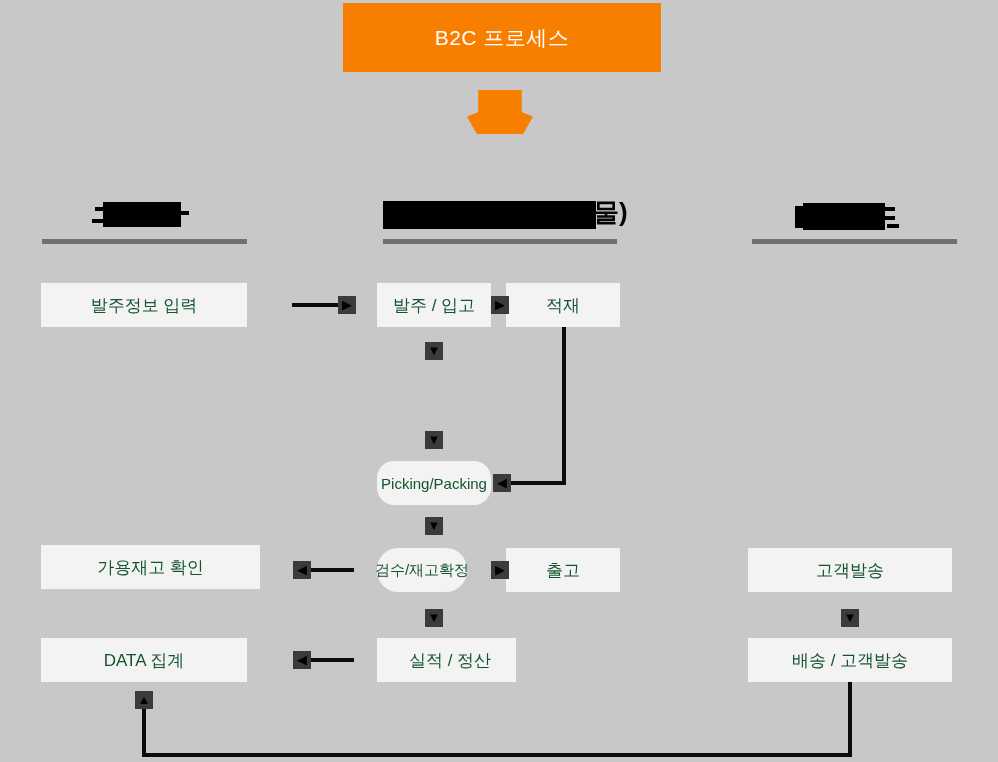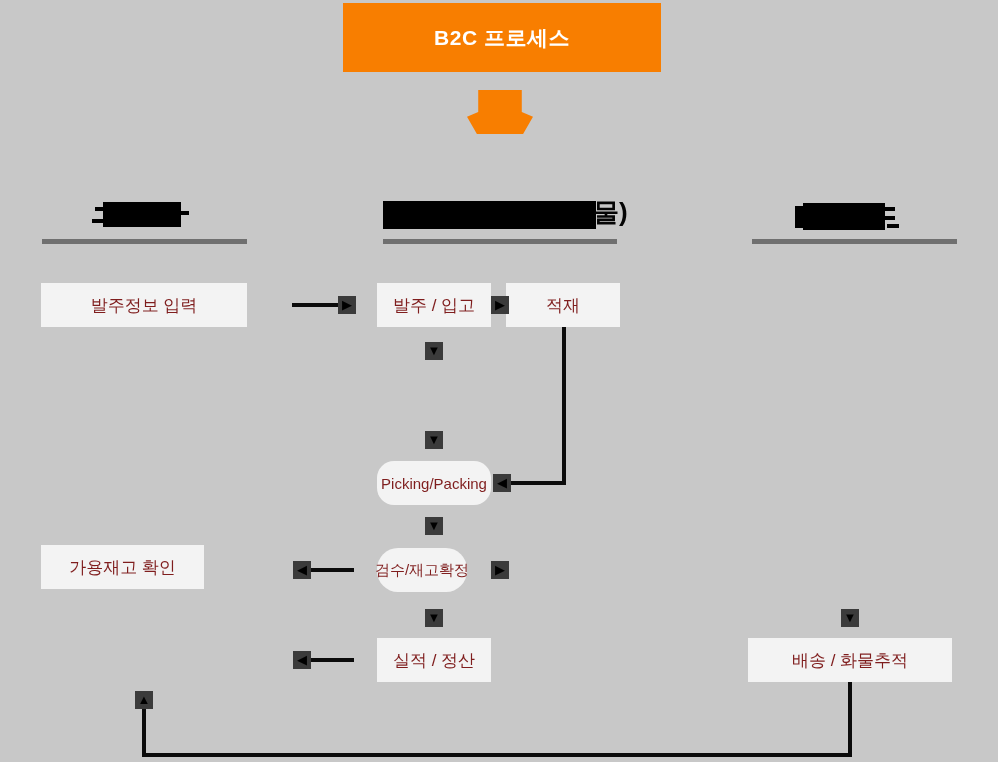--- a/index.html
+++ b/index.html
@@ -4,36 +4,36 @@
 <style>
   html,body{margin:0;padding:0;}
   body{font-family:"Liberation Sans", sans-serif;}
   #stage{position:relative;width:998px;height:762px;background:#C8C8C8;overflow:hidden;}
 
   .abs{position:absolute;}
 
   
   .banner{left:343px;top:3px;width:318px;height:69px;background:#F87E00;
           display:flex;align-items:center;justify-content:center;
-          color:#FFFFFF;font-size:21px;font-weight:bold;letter-spacing:0.5px;}
+          color:#FFFFFF;font-size:21px;font-weight:normal;letter-spacing:0.5px;}
 
   
   .flow-arrow{left:467px;top:90px;width:66px;height:44px;background:#F87E00;
           clip-path:polygon(17% 0,83% 0,83% 50%,100% 61%,85% 100%,15% 100%,0 61%,17% 50%);}
 
   
   .underline{height:5px;background:#707070;}
 
   
   .redact{background:#000000;}
   .redact-tail{color:#050505;font-size:26px;font-weight:bold;line-height:28px;white-space:nowrap;}
 
   
   .node{background:#F3F3F3;height:44px;display:flex;align-items:center;justify-content:center;
-        color:#7f1d1d;font-size:17px;white-space:nowrap;}
+        color:#14532d;font-size:17px;white-space:nowrap;}
   .node.small{font-size:15px;}
 
   
   .line{background:#0B0B0B;}
 
   
   .sq{width:18px;height:18px;background:#3B3B3B;color:#000000;
       display:flex;align-items:center;justify-content:center;
       font-size:13px;line-height:18px;}
 </style>
@@ -61,42 +61,51 @@
   <div class="abs redact" style="left:795px;top:206px;width:8px;height:21px;"></div>
   <div class="abs redact" style="left:795px;top:224px;width:16px;height:4px;"></div>
   <div class="abs redact" style="left:885px;top:207px;width:10px;height:4px;"></div>
   <div class="abs redact" style="left:885px;top:216px;width:10px;height:4px;"></div>
   <div class="abs redact" style="left:887px;top:224px;width:12px;height:4px;"></div>
   <div class="abs underline" style="left:752px;top:239px;width:205px;"></div>
 
   <div class="abs node" style="left:41px;top:283px;width:206px;">
     <span>발주정보 입력</span>
   </div>
-  <div class="abs node" style="left:41px;top:545px;width:163px;">
+  <div class="abs node" style="left:41px;top:545px;width:219px;">
     <span>가용재고 확인</span>
+  </div>
+  <div class="abs node" style="left:41px;top:638px;width:206px;">
+    <span>DATA 집계</span>
   </div>
 
   <div class="abs node" style="left:506px;top:283px;width:114px;">
     <span>적재</span>
   </div>
   <div class="abs node" style="left:377px;top:283px;width:114px;">
     <span>발주 / 입고</span>
   </div>
   <div class="abs node small" style="left:377px;top:461px;width:114px;border-radius:17px;">
     <span>Picking/Packing</span>
   </div>
   <div class="abs node small" style="left:377px;top:548px;width:90px;border-radius:21px;">
     <span>검수/재고확정</span>
   </div>
-  <div class="abs node" style="left:377px;top:638px;width:114px;">
+  <div class="abs node" style="left:506px;top:548px;width:114px;">
+    <span>출고</span>
+  </div>
+  <div class="abs node" style="left:377px;top:638px;width:132px;padding-left:7px;">
     <span>실적 / 정산</span>
   </div>
 
+  <div class="abs node" style="left:748px;top:548px;width:204px;">
+    <span>고객발송</span>
+  </div>
   <div class="abs node" style="left:748px;top:638px;width:204px;">
-    <span>배송 / 화물추적</span>
+    <span>배송 / 고객발송</span>
   </div>
 
   <div class="abs line" style="left:292px;top:303px;width:46px;height:4px;"></div>
   <div class="abs sq" style="left:338px;top:296px;">
       <span>▶</span>
     </div>
 
   <div class="abs sq" style="left:491px;top:296px;">
       <span>▶</span>
     </div>

